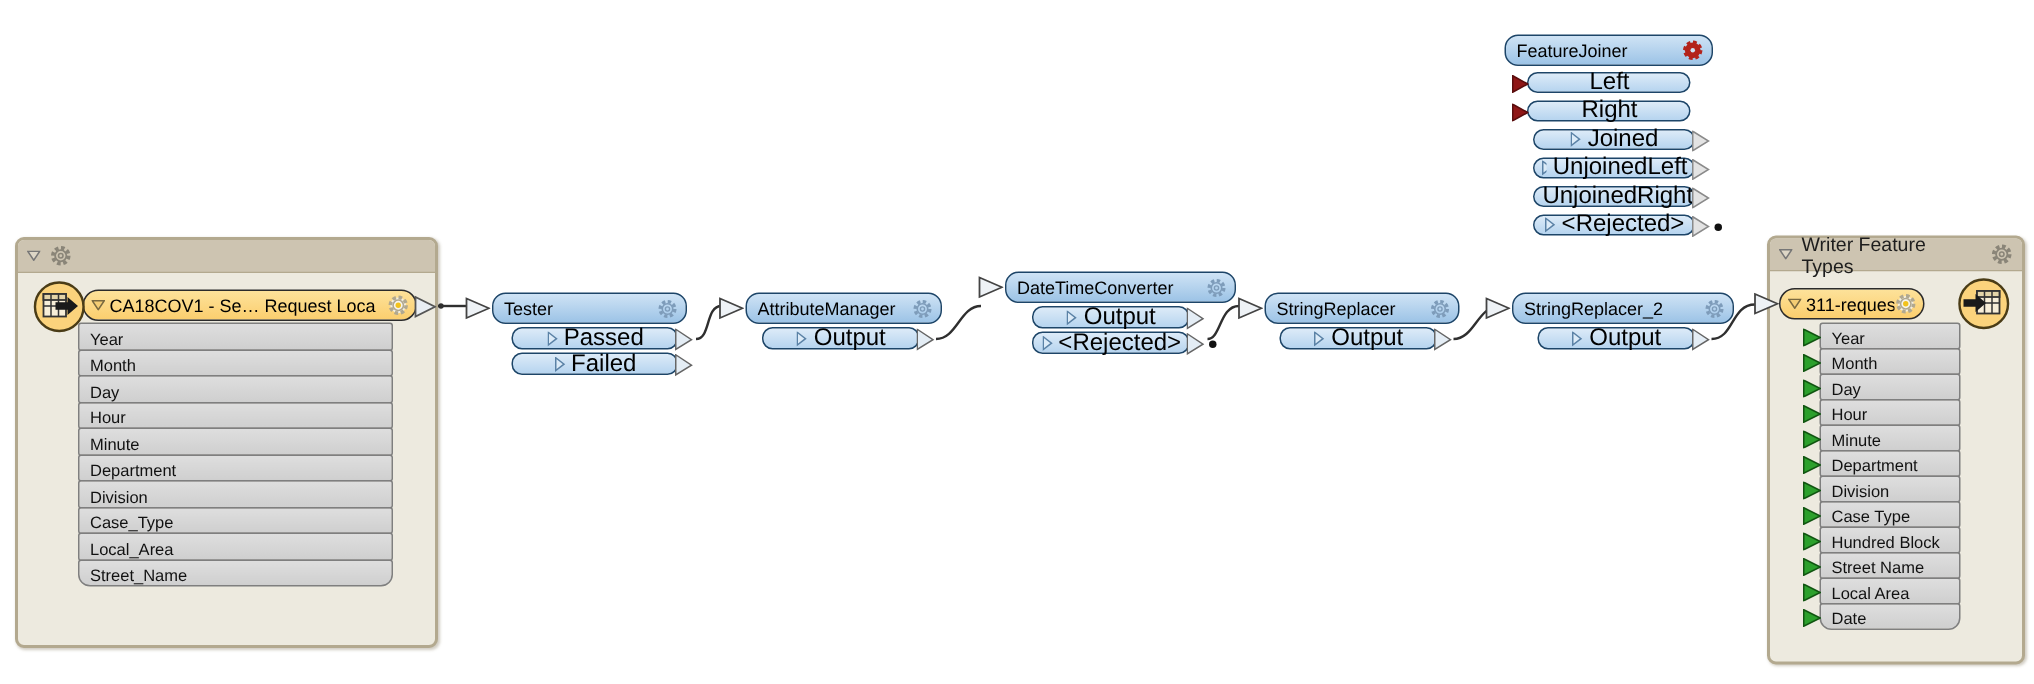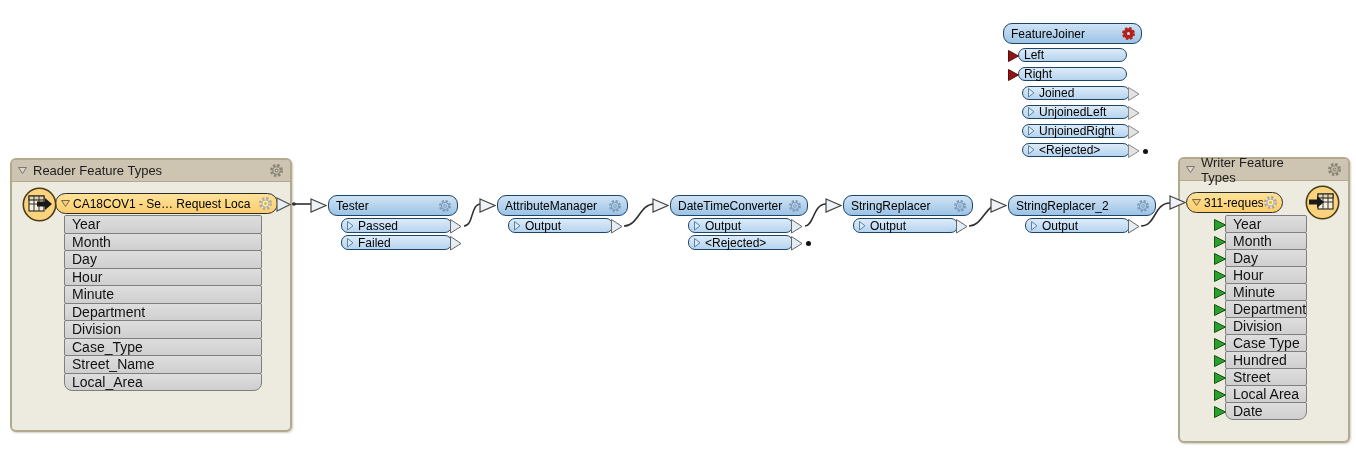--- a/index.html
+++ b/index.html
@@ -15,31 +15,31 @@
   
   .tnode{position:absolute;z-index:3;}
   .thead{box-sizing:border-box;height:21px;border:1.4px solid #1d4568;border-radius:9px;
     background:linear-gradient(#cfe3f5,#9cc3e6);display:flex;align-items:center;
     padding:0 5px 0 7px;font-size:12px;color:#000;position:relative;z-index:2;}
   .thead .ttitle{flex:1;white-space:nowrap;overflow:hidden;}
   .orange .thead{background:linear-gradient(#fde29a,#fbce6e);border:1.4px solid #2b2b2b;
     border-radius:11px;padding:0 4px 0 5px;}
   .tport{position:absolute;box-sizing:border-box;height:15px;border:1px solid #1d4568;border-radius:7px;
     background:linear-gradient(#ddebf8,#b6d4ef);display:flex;align-items:center;gap:4px;
-    padding:0 4px 0 5px;font-size:12px;color:#000;white-space:nowrap;}
+    padding:0 4px 0 5px;font-size:16px;color:#000;white-space:nowrap;justify-content:center;}
   .in-arrow{position:absolute;z-index:1;}
   .out-tri{position:absolute;right:-11px;top:0px;}
   .head-out-tri{position:absolute;right:-14px;top:3px;}
   .term-dot{position:absolute;right:-19px;top:5px;width:5px;height:5px;border-radius:50%;background:#111;}
 
   
   .attr-col{position:absolute;z-index:2;}
   .attr-row{box-sizing:border-box;height:18.5px;margin-top:-1px;background:linear-gradient(#dedede,#cfcfcf);
-    border:1px solid #7f7f7f;font-size:14px;color:#111;display:flex;align-items:flex-start;
-    padding-left:7px;position:relative;border-radius:2px;margin-left:12px;}
+    border:1px solid #7f7f7f;font-size:11px;color:#111;display:flex;align-items:flex-end;
+    padding-left:7px;position:relative;border-radius:2px;}
   .attr-row:last-child{border-radius:2px 2px 8px 8px;}
   .g-arrow{position:absolute;left:-12px;top:3px;}
 
   
   .round-icon{position:absolute;z-index:4;}
 
   
   .gear{display:inline-block;line-height:0;}
 
   
@@ -60,21 +60,20 @@
       <path d="M1141,226 C1156,226 1154,203 1170,203"></path>
     </g>
     <circle cx="294" cy="204" r="1.8" fill="#2f2f2f"></circle>
   </svg>
 
   <div class="container" style="left:10px;top:158px;width:282px;height:274px">
     <div class="chead">
       <svg width="9" height="7">
           <polygon points="0.5,0.5 8.5,0.5 4.5,6.5" fill="#ddd6c6" stroke="#777"></polygon>
         </svg>
-      <span class="ctitle">Reader Feature Types</span>
       <span class="gear">
         <svg width="15" height="15" viewBox="0 0 20 20">
             <circle cx="10" cy="10" r="7" fill="none" stroke="#8a8578" stroke-width="3.4" stroke-dasharray="3.2,2.3"></circle>
             <circle cx="10" cy="10" r="5" fill="none" stroke="#8a8578" stroke-width="1.6"></circle>
             <circle cx="10" cy="10" r="2" fill="none" stroke="#8a8578" stroke-width="1.4"></circle>
           </svg>
       </span>
     </div>
   </div>
 
@@ -124,24 +123,24 @@
     <div class="attr-row">
         <span>Department</span>
       </div>
     <div class="attr-row">
         <span>Division</span>
       </div>
     <div class="attr-row">
         <span>Case_Type</span>
       </div>
     <div class="attr-row">
+        <span>Local_Area</span>
+      </div>
+    <div class="attr-row">
         <span>Street_Name</span>
-      </div>
-    <div class="attr-row">
-        <span>Local_Area</span>
       </div>
   </div>
 
   <div class="tnode" style="left:328px;top:195px;width:130px">
     <svg class="in-arrow" style="left:-18px;top:3px" width="17" height="15">
         <polygon points="1,1 16,7.5 1,14" fill="#eef2f6" stroke="#444" stroke-width="1.2"></polygon>
       </svg>
     <div class="thead">
       <span class="ttitle">Tester</span>
       <span class="gear"><svg width="14" height="14" viewBox="0 0 20 20">
@@ -186,21 +185,21 @@
       <svg width="7" height="10">
           <polygon points="0.5,0.5 6,4.8 0.5,9" fill="#dcebf8" stroke="#5b82a6"></polygon>
         </svg>
       <span>Output</span>
       <svg class="out-tri" width="12" height="15">
           <polygon points="0.5,0.5 11,7.5 0.5,14" fill="#e4edf5" stroke="#666"></polygon>
         </svg>
     </div>
   </div>
 
-  <div class="tnode" style="left:670px;top:195px;width:138px">
+  <div class="tnode" style="left:670px;top:181px;width:154px">
     <svg class="in-arrow" style="left:-18px;top:3px" width="17" height="15">
         <polygon points="1,1 16,7.5 1,14" fill="#eef2f6" stroke="#444" stroke-width="1.2"></polygon>
       </svg>
     <div class="thead">
       <span class="ttitle">DateTimeConverter</span>
       <span class="gear"><svg width="14" height="14" viewBox="0 0 20 20">
             <circle cx="10" cy="10" r="7" fill="none" stroke="#7e9cba" stroke-width="3.2" stroke-dasharray="3.2,2.3"></circle>
             <circle cx="10" cy="10" r="5" fill="none" stroke="#7e9cba" stroke-width="1.5"></circle>
             <circle cx="10" cy="10" r="2" fill="none" stroke="#7e9cba" stroke-width="1.3"></circle>
           </svg></span>

